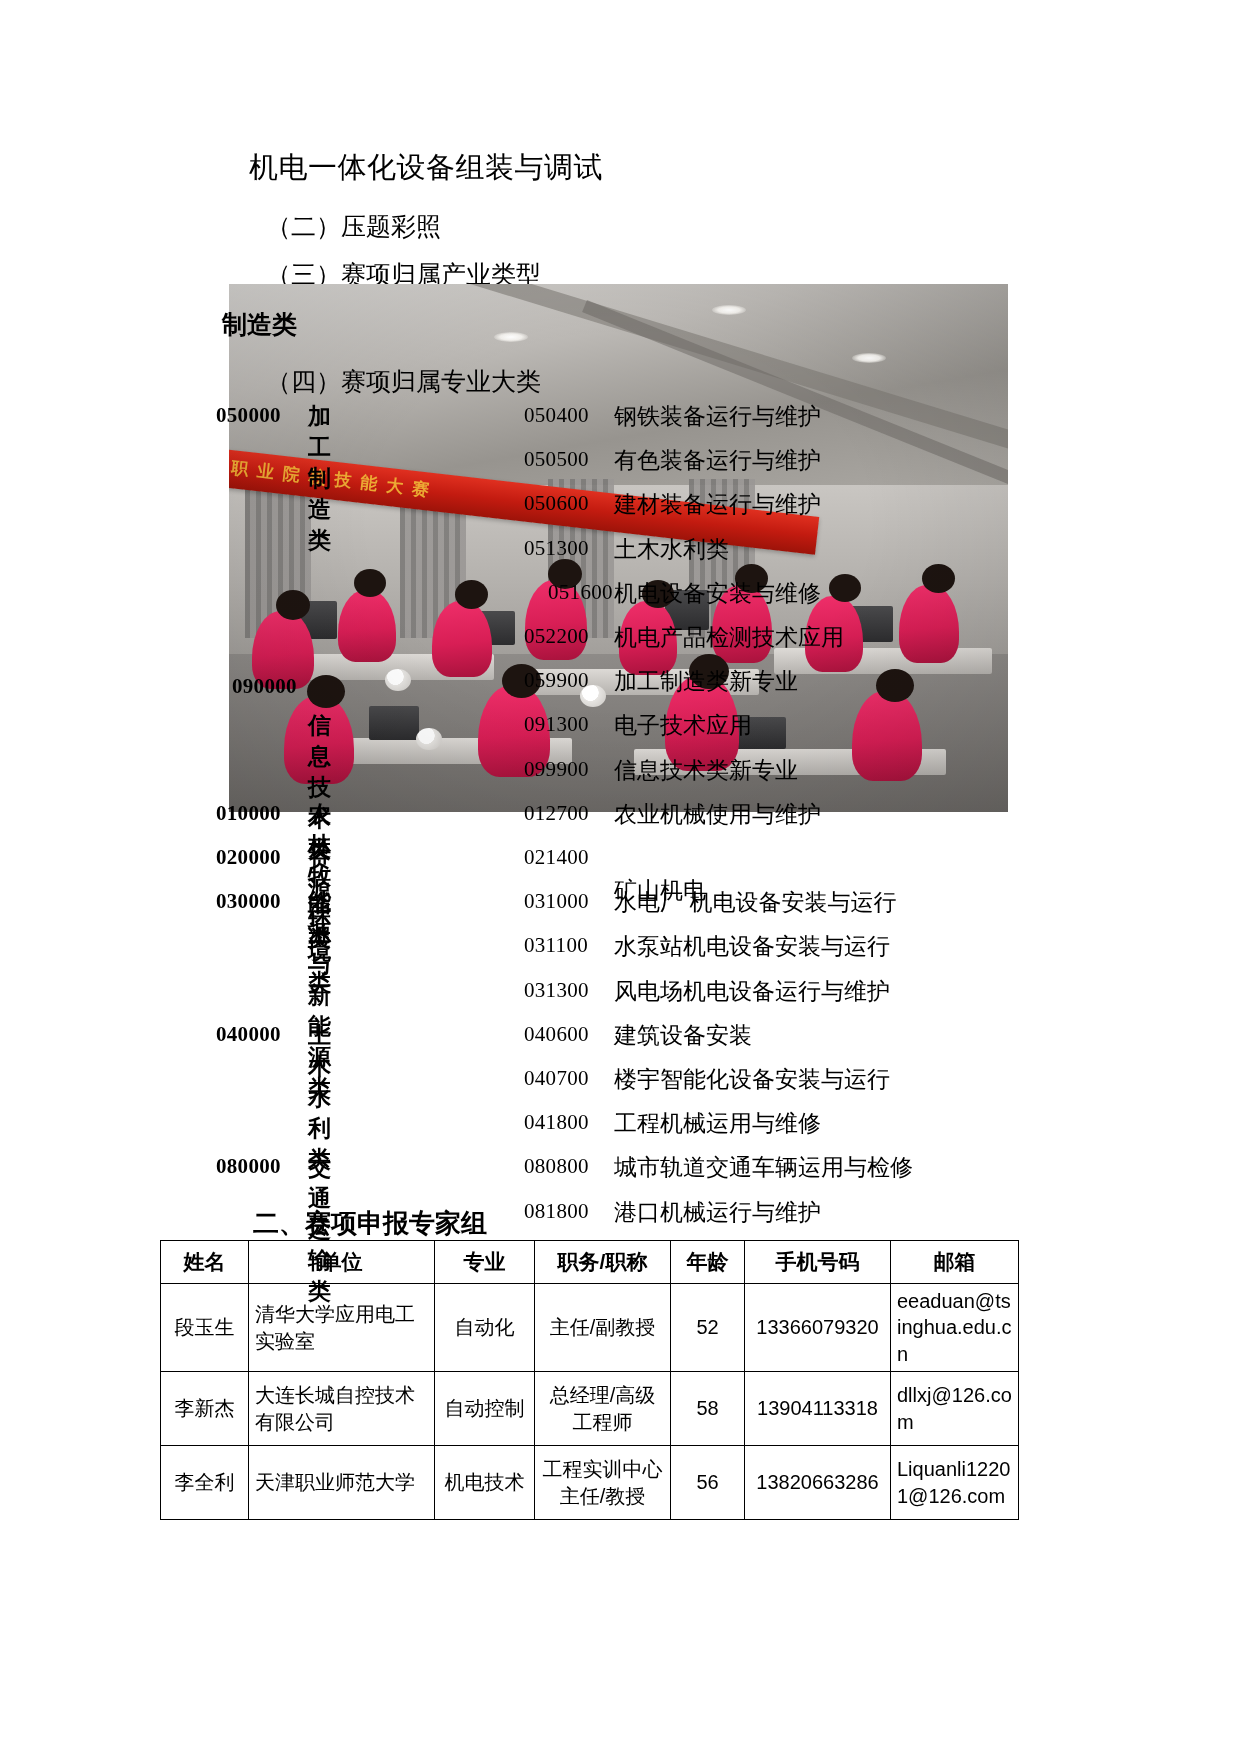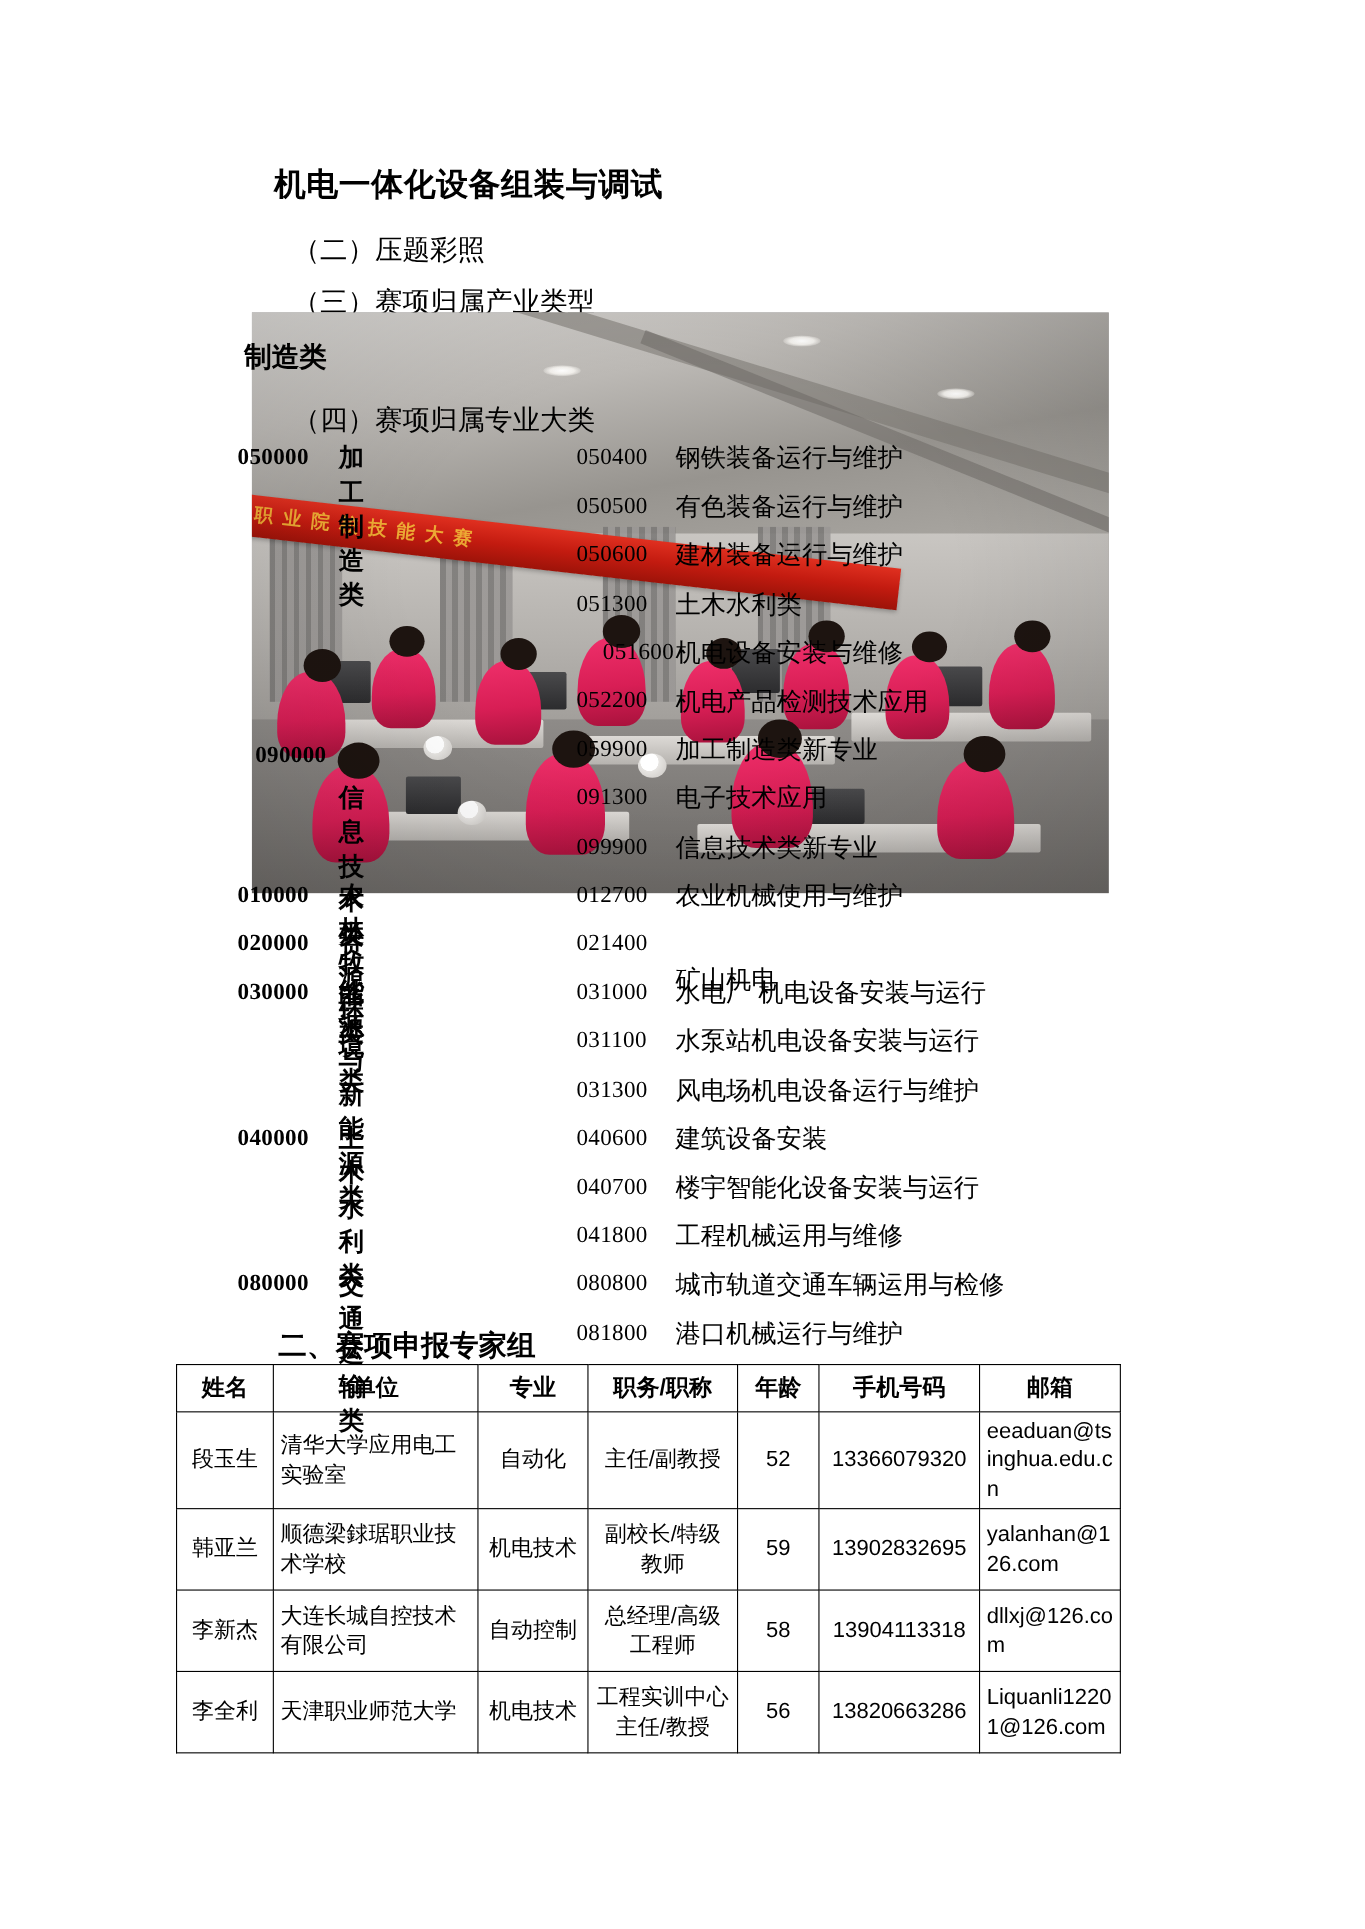--- a/index.html
+++ b/index.html
@@ -22,21 +22,21 @@
     width: 1241px;
     height: 1754px;
   }
 
   
   .doc-title {
     position: absolute;
     left: 249px;
     top: 148px;
     font-family: "Liberation Sans", "DejaVu Sans", sans-serif;
-    font-weight: bold;
+    font-weight: normal;
     font-size: 29px;
     letter-spacing: 0.5px;
     white-space: nowrap;
   }
   .sec-heading {
     position: absolute;
     font-family: "Liberation Sans", "DejaVu Sans", sans-serif;
     font-size: 25px;
     white-space: nowrap;
   }
@@ -391,29 +391,20 @@
         <tr class="row-h">
           <td class="c-name">段玉生</td>
           <td class="c-org">清华大学应用电工实验室</td>
           <td class="c-major">自动化</td>
           <td class="c-title">主任/副教授</td>
           <td class="c-age">52</td>
           <td class="c-phone">13366079320</td>
           <td class="c-email">eeaduan@tsinghua.edu.cn</td>
         </tr>
         <tr class="row-h">
-          <td class="c-name">韩亚兰</td>
-          <td class="c-org">顺德梁銶琚职业技术学校</td>
-          <td class="c-major">机电技术</td>
-          <td class="c-title">副校长/特级教师</td>
-          <td class="c-age">59</td>
-          <td class="c-phone">13902832695</td>
-          <td class="c-email">yalanhan@126.com</td>
-        </tr>
-        <tr class="row-h">
           <td class="c-name">李新杰</td>
           <td class="c-org">大连长城自控技术有限公司</td>
           <td class="c-major">自动控制</td>
           <td class="c-title">总经理/高级工程师</td>
           <td class="c-age">58</td>
           <td class="c-phone">13904113318</td>
           <td class="c-email">dllxj@126.com</td>
         </tr>
         <tr class="row-h">
           <td class="c-name">李全利</td>

